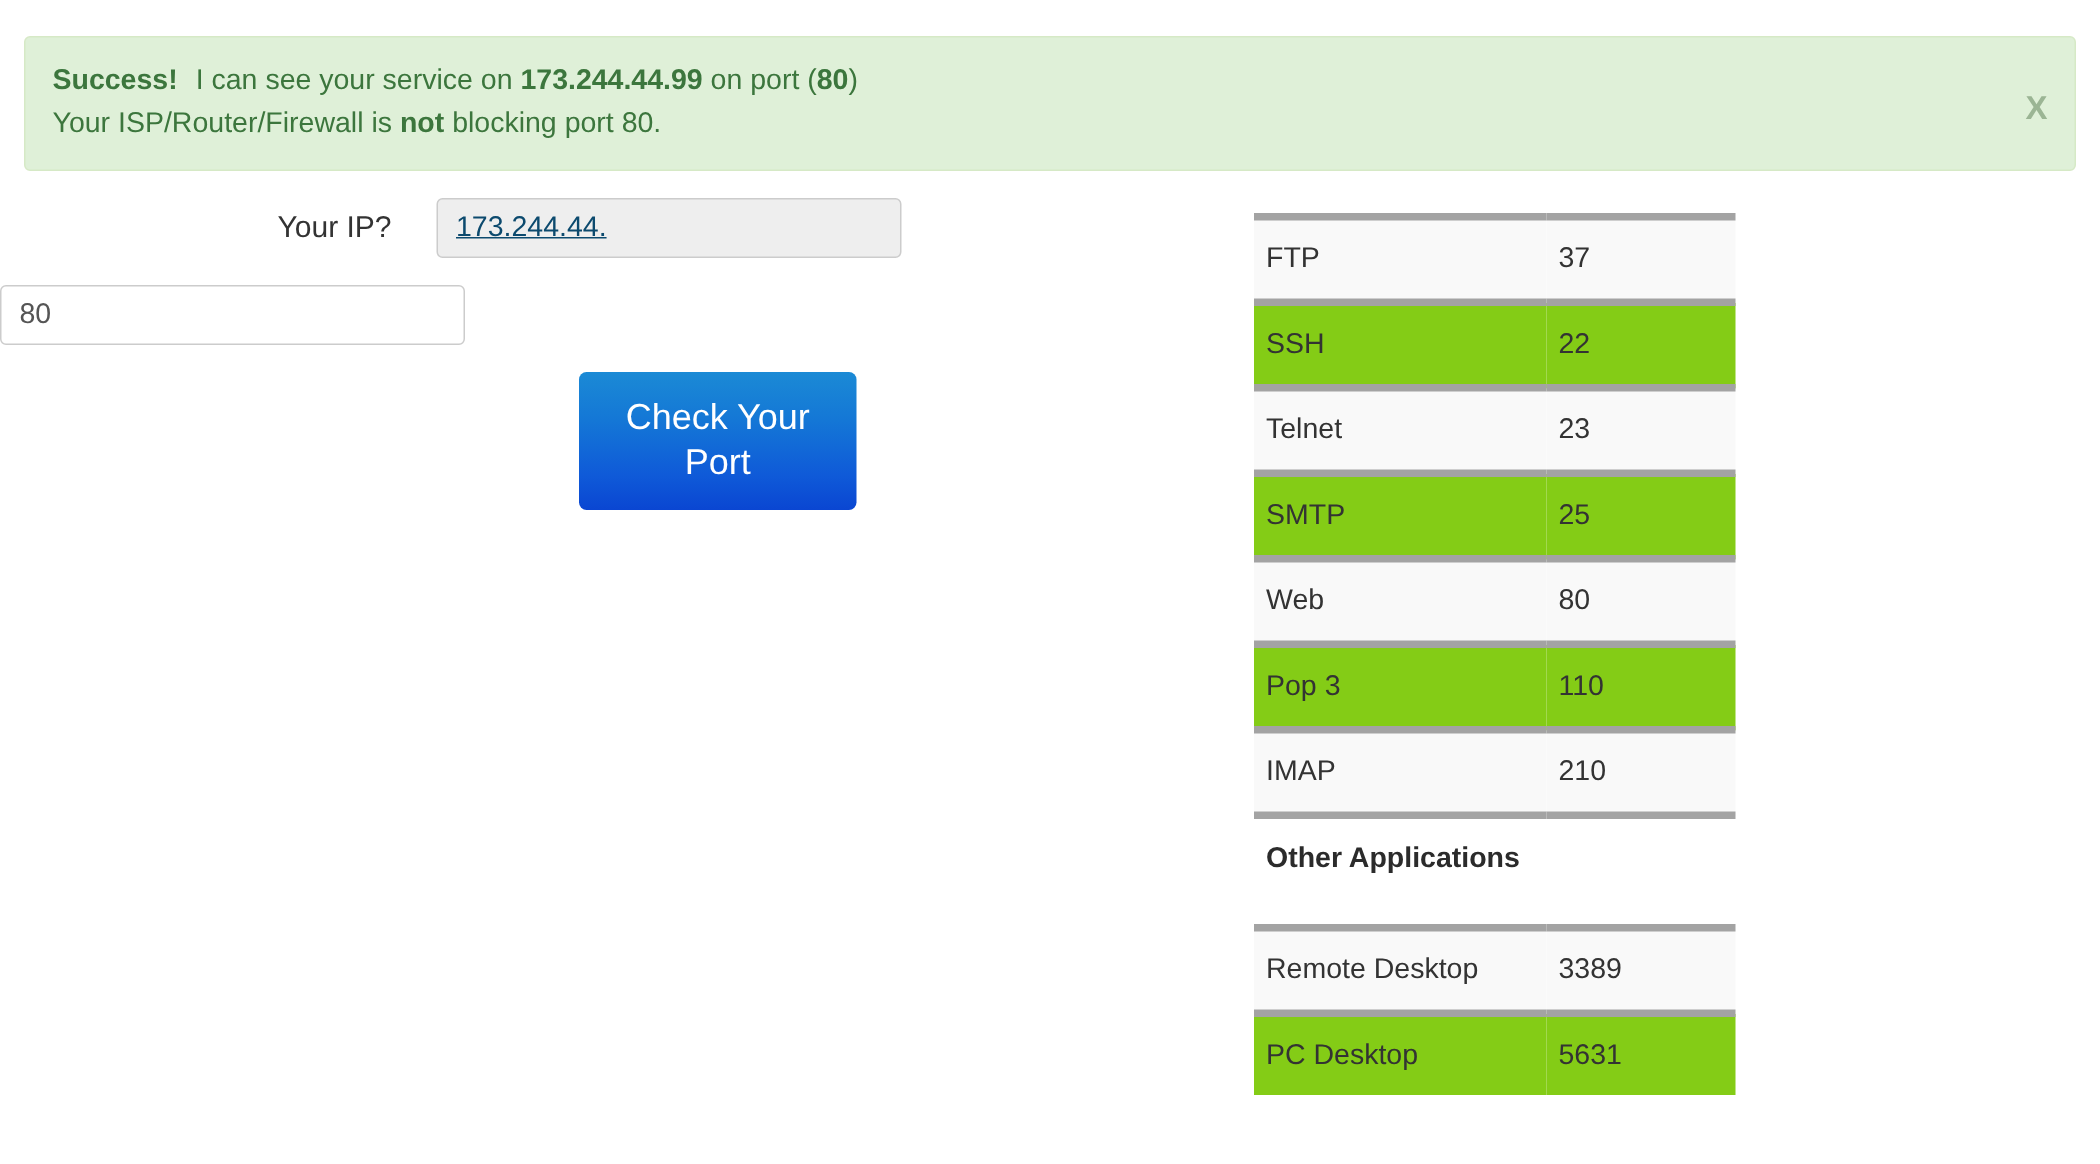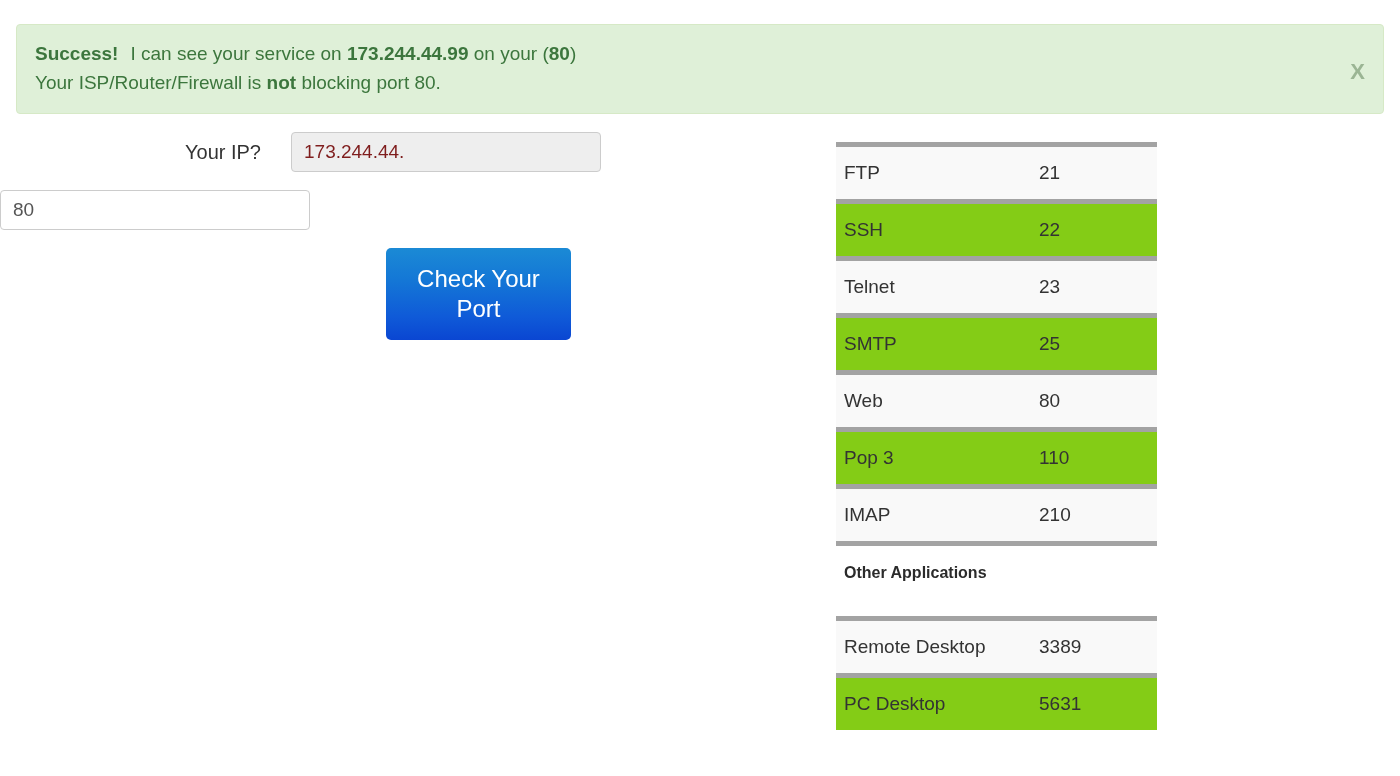--- a/index.html
+++ b/index.html
@@ -83,21 +83,22 @@
     color: #555555;
     padding: 4px 12px;
     border: 1px solid #cccccc;
     border-radius: 4px;
     background: #ffffff;
     font-family: "Liberation Sans", sans-serif;
     outline: none;
   }
   .form-field input.readonly-field {
     background: #eeeeee;
-    color: #7f1d1d;
+    color: #0c4a6e;
+    text-decoration: underline;
   }
   .btn-row {
     display: flex;
     margin-top: 14px;
     padding-left: 28px;
   }
   .btn-spacer { width: 358px; }
   .check-button {
     width: 185px;
     height: 92px;
@@ -138,40 +139,40 @@
     font-size: 19px;
     color: #333333;
     line-height: 26px;
   }
   .ports-table td.port-num {
     text-align: left;
     width: 110px;
   }
   .ports-table td.section-title-cell {
     font-weight: bold;
-    font-size: 16px;
+    font-size: 19px;
     color: #2b2b2b;
     padding-top: 14px;
     padding-bottom: 30px;
   }
   .ports-link {
     color: #1b8ec4;
     font-weight: bold;
     text-decoration: none;
     font-size: 19px;
   }
 </style>
 </head>
 <body>
 
 <div class="page">
 
   <div class="alert">
     <div class="alert-line">
-      <span class="strong-title">Success!</span><span>I can see your service on </span><b>173.244.44.99</b><span> on your (</span><b>80</b><span>)</span>
+      <span class="strong-title">Success!</span><span>I can see your service on </span><b>173.244.44.99</b><span> on port (</span><b>80</b><span>)</span>
     </div>
     <div class="alert-line">
       <span>Your ISP/Router/Firewall is </span><b>not</b><span> blocking port 80.</span>
     </div>
     <button class="alert-close">X</button>
   </div>
 
   <div class="form">
     <div class="form-row">
       <div class="form-label">Your IP?</div>
@@ -188,21 +189,21 @@
       <div class="btn-spacer"></div>
       <button class="check-button">Check Your Port</button>
     </div>
   </div>
 
   <div class="ports">
     <table class="ports-table">
       <tbody>
           <tr class="row-striped">
             <td>FTP</td>
-            <td class="port-num">21</td>
+            <td class="port-num">37</td>
           </tr>
           <tr class="row-plain">
             <td>SSH</td>
             <td class="port-num">22</td>
           </tr>
           <tr class="row-striped">
             <td>Telnet</td>
             <td class="port-num">23</td>
           </tr>
           <tr class="row-plain">

